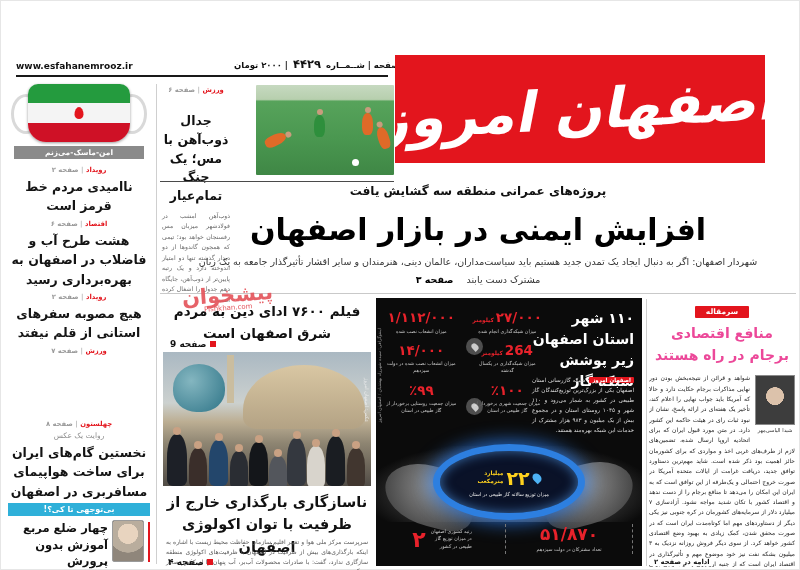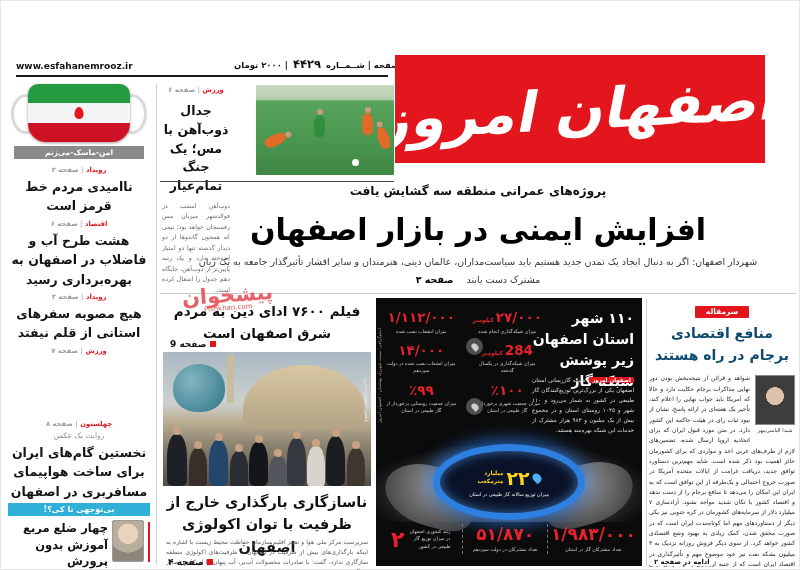--- a/index.html
+++ b/index.html
@@ -49,21 +49,21 @@
 
   
   .sports{position:absolute;top:85px;left:160px;width:234px;height:94px;display:flex;gap:24px;}
   .sp-photo{flex:0 0 138px;height:90px;position:relative;overflow:hidden;border-radius:1px;
             background:linear-gradient(180deg,#c6d9c0 0%,#b7cfae 16%,#57a35b 18%,#4a9750 60%,#3f8745 100%);}
   .player{position:absolute;width:11px;height:22px;border-radius:45% 45% 35% 35%;}
   .player::before{content:"";position:absolute;top:-6px;left:2.5px;width:6px;height:6px;border-radius:50%;background:#c99c7d;}
   .pl-o{background:#e06a28}.pl-g{background:#2e8f3c}
   .ball{position:absolute;width:7px;height:7px;border-radius:50%;background:#fff;left:96px;bottom:9px;}
   .sp-text{flex:1;text-align:center;padding-top:1px;}
-  .sp-title{font-size:12.5px;font-weight:bold;line-height:1.5;margin-top:8px;color:#111;}
+  .sp-title{font-size:12.5px;font-weight:bold;line-height:1.5;margin-top:18px;color:#111;}
   .sp-body{font-size:6.2px;color:#6a6a6a;text-align:justify;line-height:1.7;margin-top:5px;padding:0 2px;}
   .sp-rule{position:absolute;top:181px;left:160px;width:234px;height:1px;background:#4a4a4a;}
 
   
   .lead{position:absolute;top:184px;left:160px;width:636px;text-align:center;}
   .lead-kicker{font-size:12px;font-weight:bold;color:#111;}
   .lead-headline{font-size:30px;font-weight:bold;color:#000;margin-top:14px;line-height:1.2;letter-spacing:-1px;}
   .lead-subhead{font-size:9.5px;color:#333;margin-top:5px;line-height:1.85;padding:0 28px;}
   .lead-ref{font-weight:bold;color:#000;margin-right:10px;}
   .midrule{position:absolute;top:293px;left:160px;width:636px;height:1px;background:#c9c9c9;}
@@ -135,21 +135,21 @@
   .igb-sep{border-left:1px dashed #777;height:30px;margin:0 3px;}
   .igb-rank{display:flex;align-items:center;justify-content:center;gap:4px;}
   .igb-rank .igb-cap{width:42px;text-align:right;margin:0;}
   .igb-rank .igb-num{font-size:22px;}
 
   
   .edit{position:absolute;top:299px;left:649px;width:146px;height:268px;overflow:hidden;}
   .ed-chip-row{text-align:center;}
   .ed-chip{background:var(--accent_red,#e3151d);color:#fff;font-size:7.5px;font-weight:bold;
            padding:1.5px 11px;border-radius:1px;display:inline-block;}
-  .ed-title{font-size:14px;font-weight:bold;text-align:center;line-height:1.55;margin-top:5px;color:#0c4a6e;}
+  .ed-title{font-size:14px;font-weight:bold;text-align:center;line-height:1.55;margin-top:5px;color:#ec4899;}
   .ed-body{margin-top:7px;font-size:6px;line-height:1.72;text-align:justify;color:#222;}
   .ed-photo-wrap{float:right;width:40px;margin:2px 0 2px 5px;text-align:center;}
   .ed-photo{width:38px;height:48px;border:1px solid #8a8a8a;
             background:radial-gradient(circle at 50% 42%,#dcc2ab 0 26%,#3d3d3d 27%);}
   .ed-author{font-size:5.2px;color:#333;margin-top:1px;}
   .ed-cont{position:absolute;bottom:1px;left:2px;background:#fff;padding:0 3px;font-weight:bold;font-size:6.8px;color:#111;}
 </style>
 </head>
 <body>
 
@@ -312,21 +312,21 @@
     <div class="ig-stats">
       <div class="ig-stat">
         <div class="ig-num"><span>۲۷/۰۰۰</span><span class="ig-unit">کیلومتر</span></div>
         <div class="ig-cap">میزان شبکه‌گذاری انجام شده</div>
       </div>
       <div class="ig-stat">
         <div class="ig-num"><span>۱/۱۱۲/۰۰۰</span></div>
         <div class="ig-cap">میزان انشعاب نصب شده</div>
       </div>
       <div class="ig-stat">
-        <div class="ig-num"><span>284</span><span class="ig-unit">کیلومتر</span></div>
+        <div class="ig-num"><span>264</span><span class="ig-unit">کیلومتر</span></div>
         <div class="ig-cap">میزان شبکه‌گذاری در یکسال گذشته</div>
       </div>
       <div class="ig-stat">
         <div class="ig-num"><span>۱۴/۰۰۰</span></div>
         <div class="ig-cap">میزان انشعاب نصب شده در دولت سیزدهم</div>
       </div>
       <div class="ig-stat">
         <div class="ig-num"><span>٪۱۰۰</span></div>
         <div class="ig-cap">میزان جمعیت شهری برخوردار از گاز طبیعی در استان</div>
       </div>
@@ -354,24 +354,20 @@
           <span class="bc-units">
             <span>میلیارد</span><br>
             <span>مترمکعب</span>
           </span>
         </div>
         <div class="bc-cap">میزان توزیع سالانه گاز طبیعی در استان</div>
       </div>
     </div>
 
     <div class="ig-bottom">
-      <div class="igb-cell">
-        <div class="igb-num">۱/۹۸۳/۰۰۰</div>
-        <div class="igb-cap">تعداد مشترکان گاز در استان</div>
-      </div>
       <div class="igb-sep"></div>
       <div class="igb-cell">
         <div class="igb-num">۵۱/۸۷۰</div>
         <div class="igb-cap">تعداد مشترکان در دولت سیزدهم</div>
       </div>
       <div class="igb-sep"></div>
       <div class="igb-cell igb-rank">
         <div class="igb-cap">رتبه کشوری اصفهان در میزان توزیع گاز طبیعی در کشور</div>
         <div class="igb-num">۲</div>
       </div>

